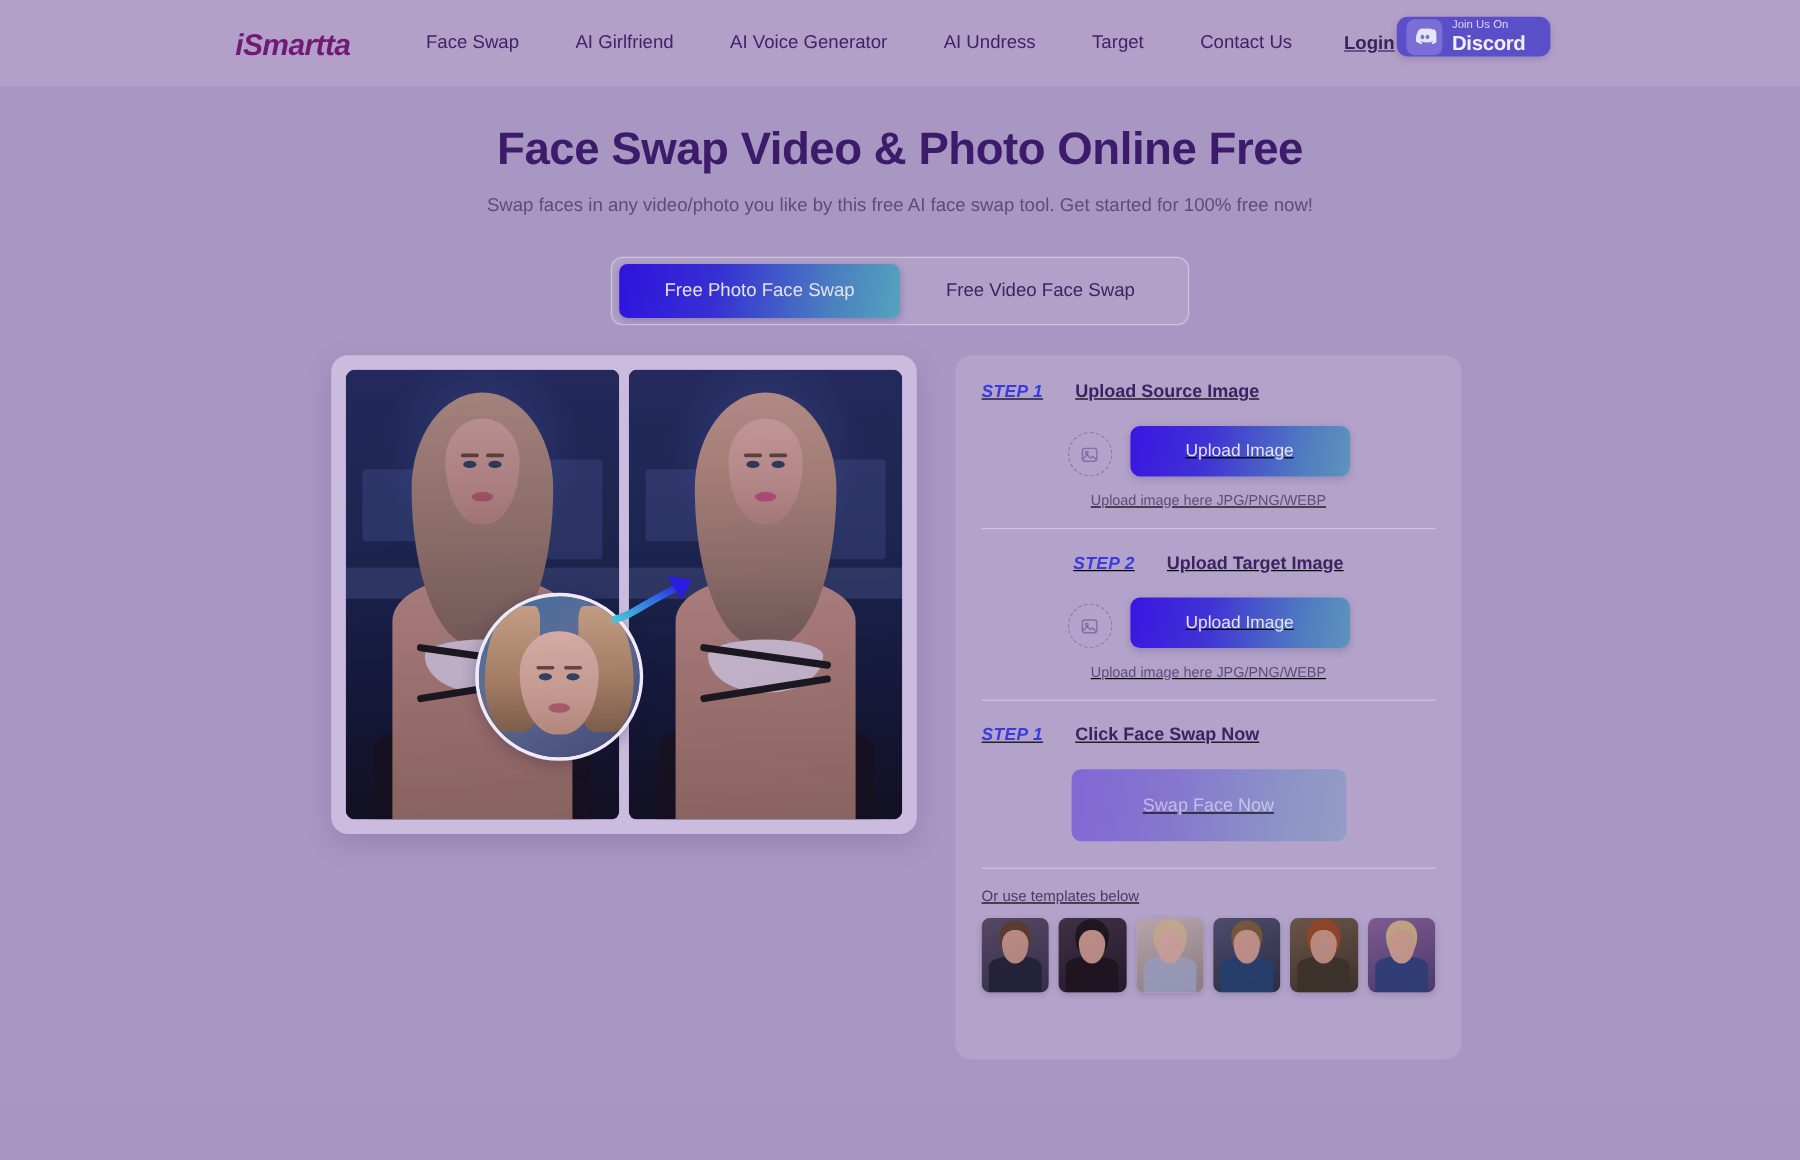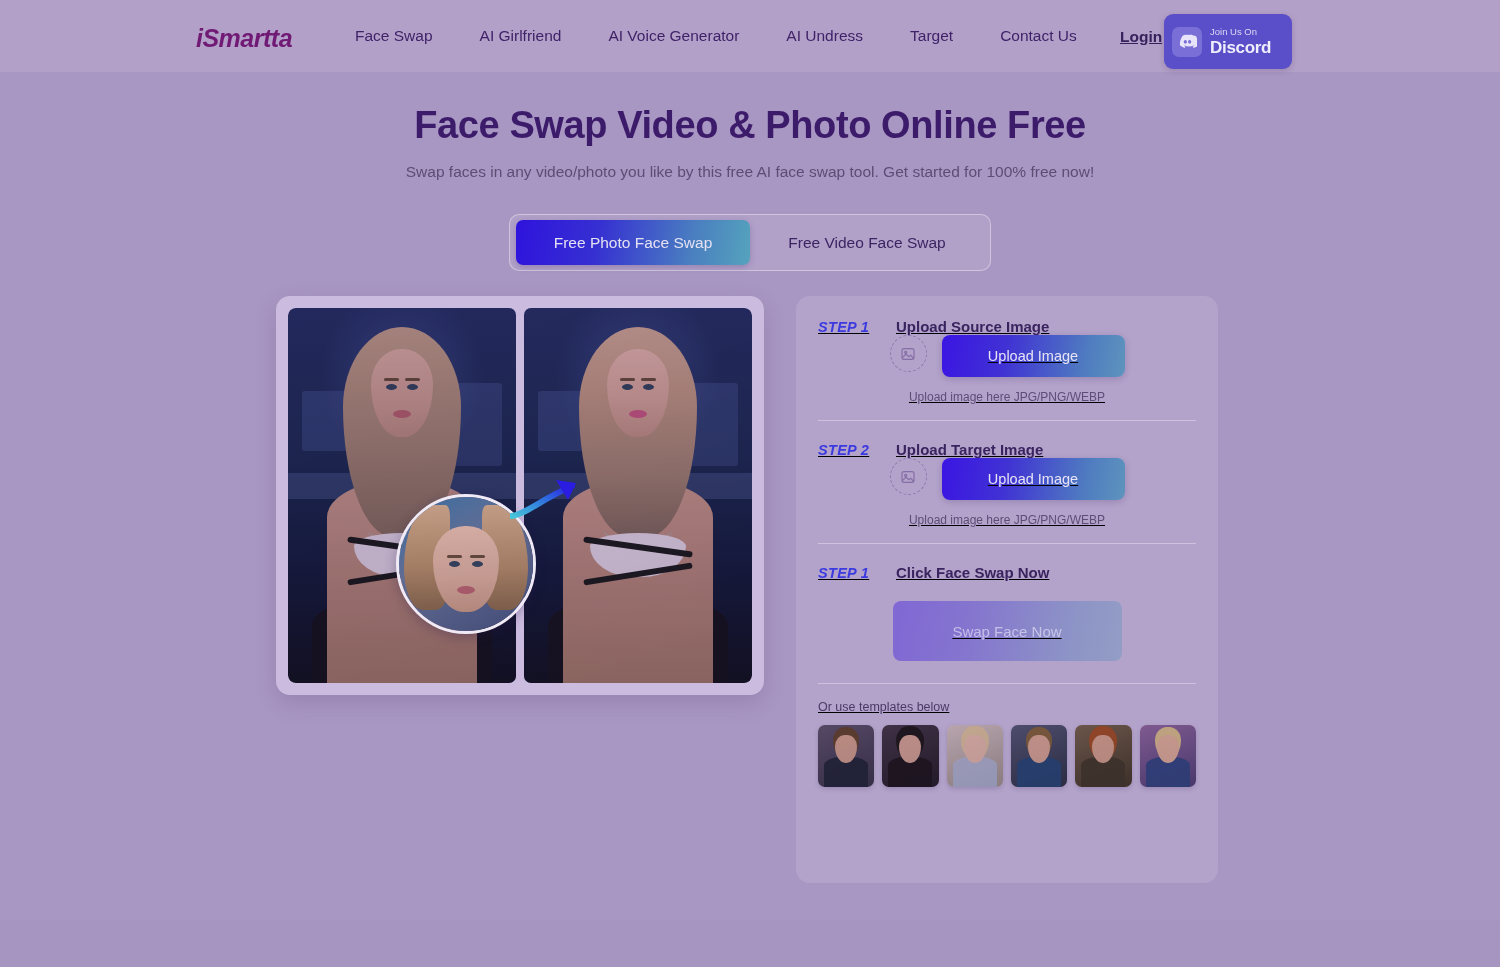--- a/index.html
+++ b/index.html
@@ -41,21 +41,21 @@
     font-size: 15.5px; color: #3f2268; font-weight: normal;
     white-space: nowrap; cursor: pointer;
   }
   .login-link {
     position: absolute; left: 1120px; top: 28px;
     font-size: 15.5px; color: #37215c; font-weight: bold;
     text-decoration: underline; cursor: pointer;
   }
   .discord-btn {
     position: absolute; left: 1164px; top: 14px;
-    width: 128px; height: 55px;
+    width: 128px; height: 33px;
     background: #5b4fc9;
     border-radius: 9px;
     display: flex; align-items: center;
     padding-left: 8px; gap: 8px;
     cursor: pointer;
     box-shadow: 0 2px 6px rgba(40,20,80,.18);
   }
   .discord-icon-box {
     width: 30px; height: 30px; border-radius: 7px;
     background: #796fd6;
@@ -281,22 +281,22 @@
     display: flex; align-items: center; gap: 26px;
   }
   .step-num {
     font-size: 14.5px; font-weight: bold; font-style: italic;
     color: #3a3ae0; letter-spacing: .3px; width: 52px;
   }
   .step-title {
     font-size: 15px; font-weight: bold; color: #3a2460;
   }
   .upload-row {
-    display: flex; align-items: flex-start; justify-content: center;
-    gap: 15px; 
+    display: flex; align-items: flex-end; justify-content: center;
+    gap: 15px; margin-top: 20px;
   }
   .drop-circle {
     width: 37px; height: 37px; border-radius: 50%;
     border: 1.4px dashed rgba(90,60,130,.42);
     display: flex; align-items: center; justify-content: center;
   }
   .upload-btn {
     width: 183px; height: 42px; border-radius: 8px;
     background: linear-gradient(100deg, #3b15e3 0%, #4032d4 35%, #4f7cc0 78%, #5e94bd 100%);
     color: #e7e3f5; font-size: 14.5px;
@@ -481,21 +481,21 @@
         <rect x="3" y="4" width="18" height="16" rx="3"></rect>
         <circle cx="8.5" cy="9.5" r="1.6"></circle>
         <path d="M4 17l5-5 4 4 3-2 4 4"></path>
       </svg>
     </div>
     <button class="upload-btn">Upload Image</button>
   </div>
   <div class="hint">Upload image here JPG/PNG/WEBP</div>
   <div class="divider"></div>
 
-  <div class="step-head" style="margin-top:20px;">
+  <div class="step-head" style="margin-top:20px;justify-content:center;">
     <span class="step-num">STEP 2</span>
     <span class="step-title">Upload Target Image</span>
   </div>
   <div class="upload-row">
     <div class="drop-circle">
       <svg width="16" height="16" viewBox="0 0 24 24" fill="none" stroke="rgba(90,60,130,.5)" stroke-width="1.8">
         <rect x="3" y="4" width="18" height="16" rx="3"></rect>
         <circle cx="8.5" cy="9.5" r="1.6"></circle>
         <path d="M4 17l5-5 4 4 3-2 4 4"></path>
       </svg>

